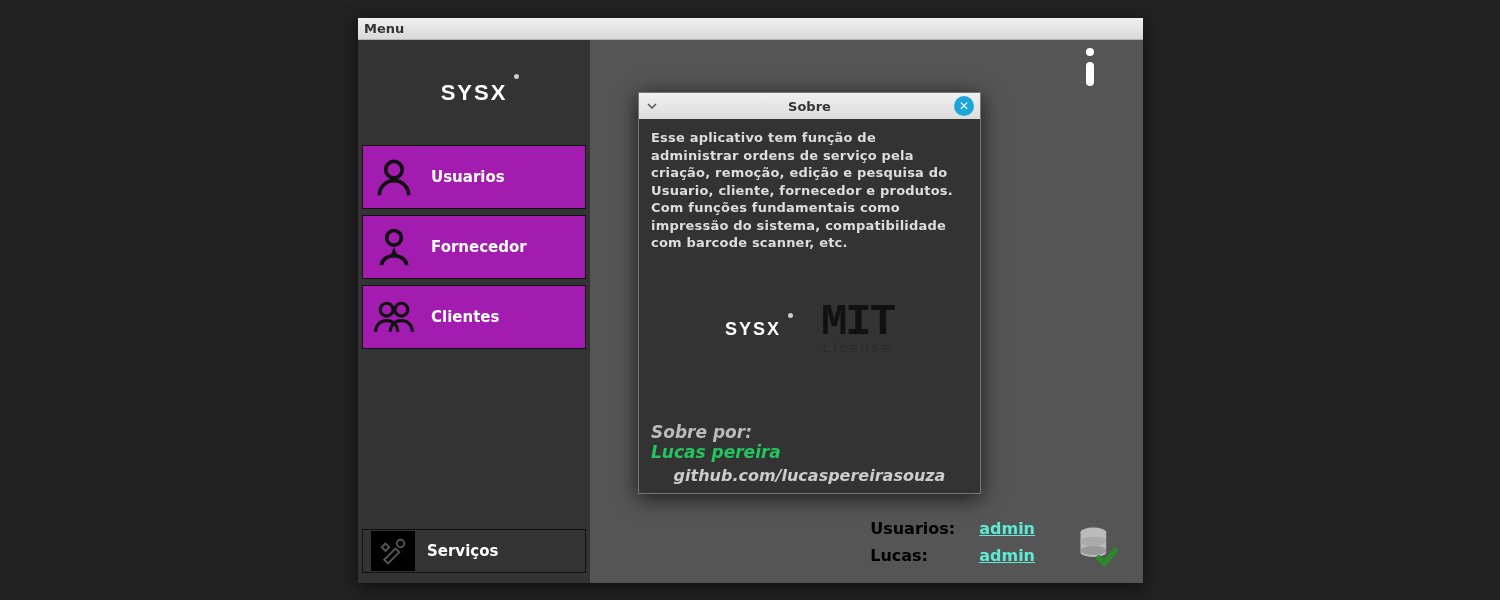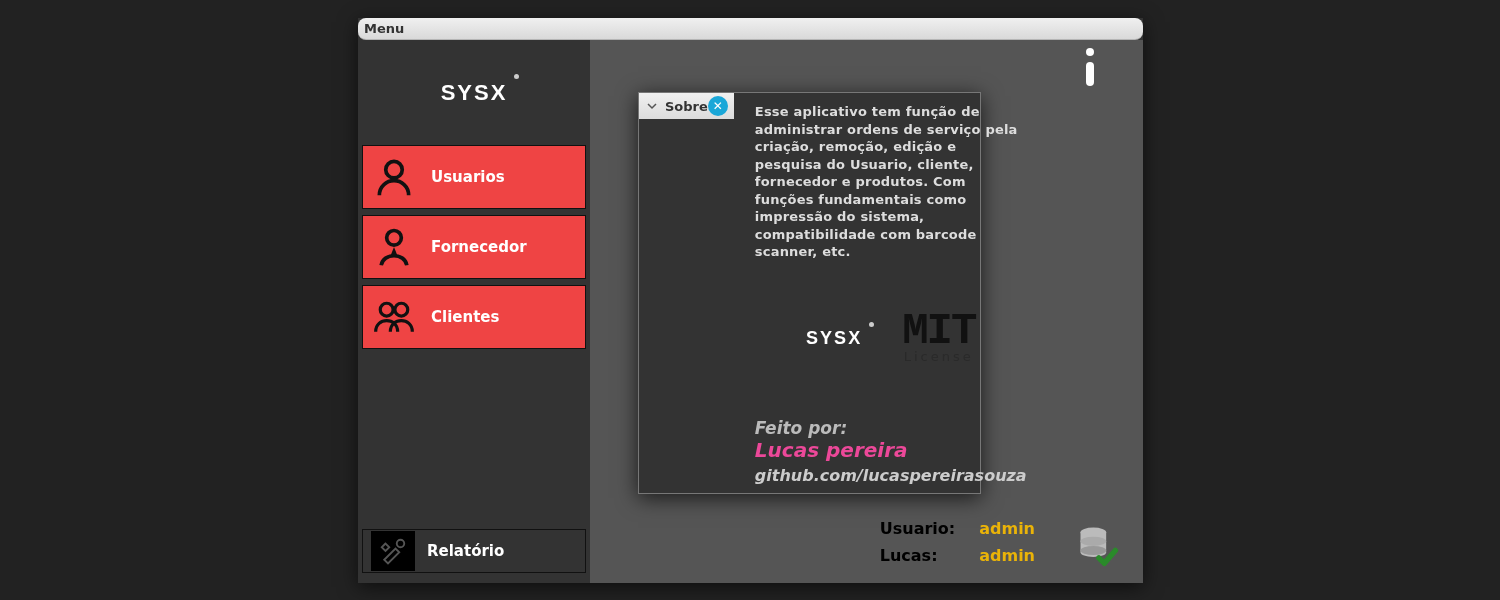--- a/index.html
+++ b/index.html
@@ -25,21 +25,20 @@
   .menubar {
     height: 22px;
     background: linear-gradient(#f0f0f0,#d9d9d9);
     border-bottom: 1px solid #b5b5b5;
     font-size: 13px;
     font-weight: bold;
     display: flex;
     align-items: center;
     padding: 0 6px;
     color: #333;
-    border-radius: 8px;
   }
   .menubar-item { cursor: pointer; }
   .content-area {
     flex: 1;
     display: flex;
     position: relative;
   }
   .sidebar {
     width: 232px;
     background: #333333;
@@ -62,21 +61,21 @@
     position: relative;
     text-align: center;
   }
   .sysx-logo .dot {
     position:absolute;
     top:-6px; right:-12px;
     width:5px;height:5px;border-radius:50%;background:#ccc;
   }
   .nav-btn {
     height: 64px;
-    background: #ef4444;
+    background: #a21caf;
     border: 1px solid #111;
     margin-bottom: 6px;
     display:flex;
     align-items:center;
     padding-left: 8px;
     gap: 14px;
     cursor:pointer;
     color:#fff;
     font-weight:bold;
     font-size:15px;
@@ -135,42 +134,41 @@
     right:108px;
     bottom:18px;
     display:grid;
     grid-template-columns:auto auto;
     column-gap:24px;
     row-gap:8px;
     font-weight:bold;
     color:#000;
     font-size:16px;
   }
-  .status-grid .val { color:#eab308; }
+  .status-grid .val { color:#5eead4;text-decoration:underline; }
 
   .db-icon {
     position:absolute;
     right:24px;
     bottom:16px;
     width:44px;height:44px;
   }
 
   
   .about-dialog {
     position:absolute;
     left:638px;
     top:92px;
     width:343px;
     height:402px;
     background:#333333;
     box-shadow: 0 4px 20px rgba(0,0,0,0.7);
     border:1px solid #777;
     display:flex;
-    flex-direction:row;
-    gap:9px;
+    flex-direction:column;
   }
   .dlg-title {
     height:26px;
     background:linear-gradient(#f0f0f0,#dcdcdc);
     display:flex;
     align-items:center;
     font-size:13px;
     font-weight:bold;
     color:#333;
     position:relative;
@@ -236,22 +234,22 @@
   .dlg-credit {
     margin-top:auto;
     font-style:italic;
     font-weight:bold;
     font-size:17px;
     color:#bbb;
   }
   .dlg-author {
     font-style:italic;
     font-weight:bold;
-    font-size:20px;
-    color:#ec4899;
+    font-size:17px;
+    color:#22c55e;
   }
   .dlg-link {
     font-style:italic;
     font-weight:bold;
     font-size:16px;
     color:#ccc;
     text-align:center;
     margin-top:4px;
   }
 </style>
@@ -303,30 +301,30 @@
 
       <div class="lower-nav">
         <div class="lower-btn">
           <span class="lower-icon">
             <svg viewBox="0 0 48 48" width="30" height="30">
               <path d="M10 38l18-18 6 6-18 18z" fill="none" stroke="#555" stroke-width="3"></path>
               <circle cx="36" cy="12" r="6" fill="none" stroke="#555" stroke-width="3"></circle>
               <path d="M12 12l-6 6 6 6 6-6z" fill="none" stroke="#555" stroke-width="3"></path>
             </svg>
           </span>
-          <span>Relatório</span>
+          <span>Serviços</span>
         </div>
       </div>
     </div>
 
     <div class="main-panel">
       <div class="info-icon"></div>
 
       <div class="status-grid">
-        <span>Usuario:</span>
+        <span>Usuarios:</span>
         <span class="val">admin</span>
         <span>Lucas:</span>
         <span class="val">admin</span>
       </div>
 
       <span class="db-icon">
         <svg viewBox="0 0 48 48" width="44" height="44">
           <ellipse cx="20" cy="10" rx="14" ry="5" fill="#bbb"></ellipse>
           <path d="M6 10v22c0 3 6 5 14 5s14-2 14-5V10" fill="#bbb"></path>
           <ellipse cx="20" cy="20" rx="14" ry="5" fill="#aaa"></ellipse>
@@ -350,17 +348,17 @@
   </div>
   <div class="dlg-body">
     <div class="dlg-desc">Esse aplicativo tem função de administrar ordens de serviço pela criação, remoção, edição e pesquisa do Usuario, cliente, fornecedor e produtos. Com funções fundamentais como impressão do sistema, compatibilidade com barcode scanner, etc.</div>
     <div class="dlg-logos">
       <span class="sysx-logo small"><span>SYSX</span><span class="dot"></span></span>
       <span class="mit-logo">
         <div class="mit-big">MIT</div>
         <div class="mit-small">License</div>
       </span>
     </div>
-    <div class="dlg-credit">Feito por:</div>
+    <div class="dlg-credit">Sobre por:</div>
     <div class="dlg-author">Lucas pereira</div>
     <div class="dlg-link">github.com/lucaspereirasouza</div>
   </div>
 </div>
 
 </body></html>

